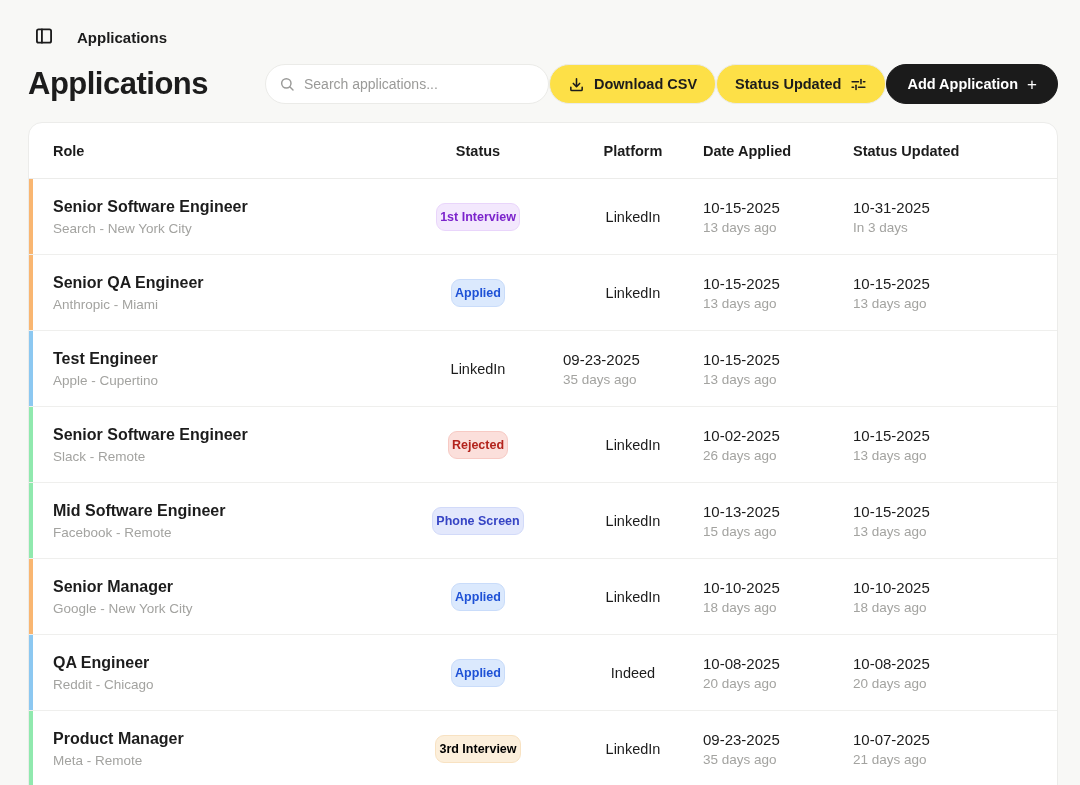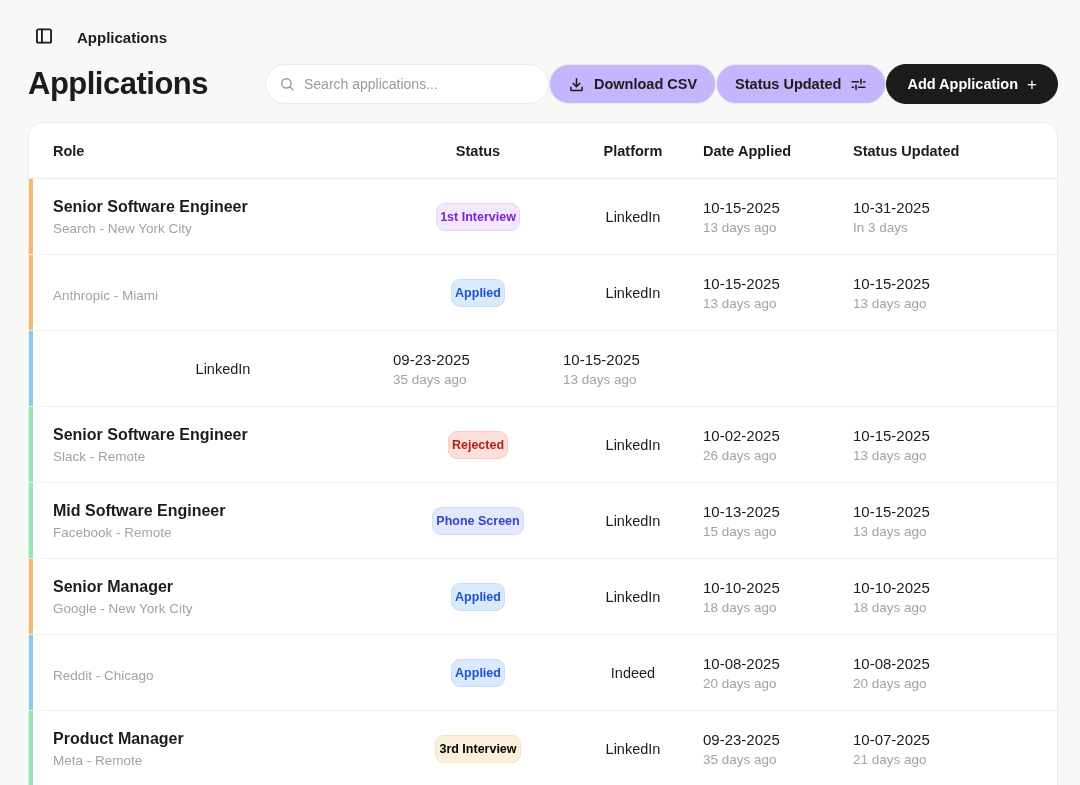--- a/index.html
+++ b/index.html
@@ -23,21 +23,21 @@
   .controls { margin-left:auto; display:flex; align-items:center; }
   .search-wrap { position:relative; width:284px; }
   .search-wrap svg { position:absolute; left:14px; top:50%; transform:translateY(-50%); color:#9a9a98; }
   .search-input {
     width:100%; height:40px; border-radius:20px; border:1px solid #ebebe8;
     background:#fff; padding:0 16px 0 38px; font-size:14px; outline:none;
     font-family:inherit; color:#1c1c1c;
   }
   .search-input::placeholder { color:#9a9a98; }
   .pill-btn {
-    height:40px; border-radius:20px; border:1px solid #ebebe8; background:#c4b5fd;
+    height:40px; border-radius:20px; border:1px solid #ebebe8; background:#fde047;
     display:flex; align-items:center; gap:9px; padding:0 18px; font-size:14.5px;
     font-weight:600; color:#1c1c1c; cursor:pointer; font-family:inherit; white-space:nowrap;
   }
   .pill-btn.dark { background:#1b1b1b; border-color:#1b1b1b; color:#fff; padding:0 20px; }
   .plus-glyph { font-size:17px; font-weight:400; line-height:1; }
 
   
   .card {
     margin-top:18px; background:#fff; border:1px solid #ececea; border-radius:14px;
     overflow:hidden; min-height:700px;
@@ -151,38 +151,43 @@
     </div>
     <div class="col-right">
       <div class="date-main">10-31-2025</div>
       <div class="date-sub">In 3 days</div>
     </div>
   </div>
 
   <div class="grid-row trow">
     <span class="accent" style="background: rgb(249, 182, 113);"></span>
     <div>
+      <div class="role-name">Senior QA Engineer</div>
       <div class="role-sub">Anthropic - Miami</div>
     </div>
     <div class="col-center">
       <span class="badge" style="background: rgb(219, 233, 253); color: rgb(30, 81, 214); border-color: rgb(201, 220, 250);">Applied</span>
     </div>
     <div class="col-center platform">LinkedIn</div>
     <div class="col-right">
       <div class="date-main">10-15-2025</div>
       <div class="date-sub">13 days ago</div>
     </div>
     <div class="col-right">
       <div class="date-main">10-15-2025</div>
       <div class="date-sub">13 days ago</div>
     </div>
   </div>
 
   <div class="grid-row trow">
     <span class="accent" style="background: rgb(140, 200, 241);"></span>
+    <div>
+      <div class="role-name">Test Engineer</div>
+      <div class="role-sub">Apple - Cupertino</div>
+    </div>
     <div class="col-center platform">LinkedIn</div>
     <div class="col-right">
       <div class="date-main">09-23-2025</div>
       <div class="date-sub">35 days ago</div>
     </div>
     <div class="col-right">
       <div class="date-main">10-15-2025</div>
       <div class="date-sub">13 days ago</div>
     </div>
   </div>
@@ -243,20 +248,21 @@
     </div>
     <div class="col-right">
       <div class="date-main">10-10-2025</div>
       <div class="date-sub">18 days ago</div>
     </div>
   </div>
 
   <div class="grid-row trow">
     <span class="accent" style="background: rgb(140, 200, 241);"></span>
     <div>
+      <div class="role-name">QA Engineer</div>
       <div class="role-sub">Reddit - Chicago</div>
     </div>
     <div class="col-center">
       <span class="badge" style="background: rgb(219, 233, 253); color: rgb(30, 81, 214); border-color: rgb(201, 220, 250);">Applied</span>
     </div>
     <div class="col-center platform">Indeed</div>
     <div class="col-right">
       <div class="date-main">10-08-2025</div>
       <div class="date-sub">20 days ago</div>
     </div>

